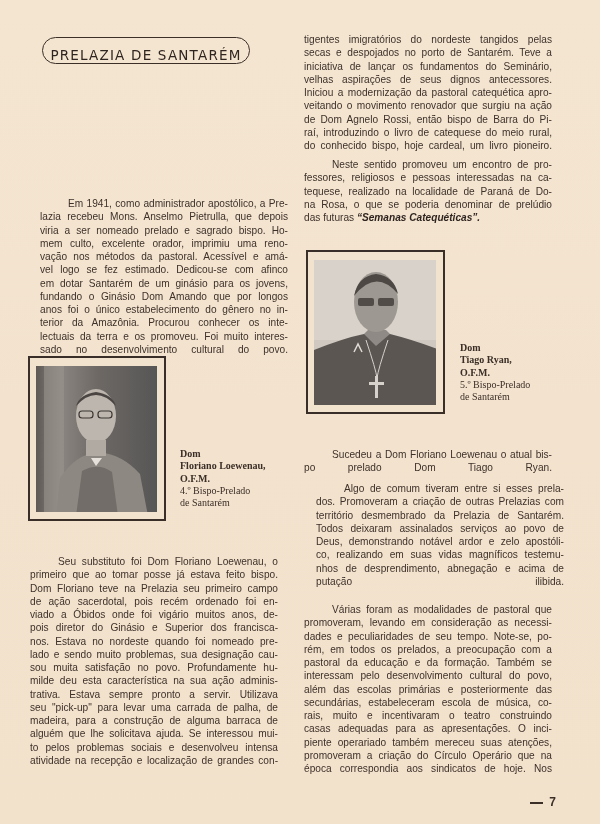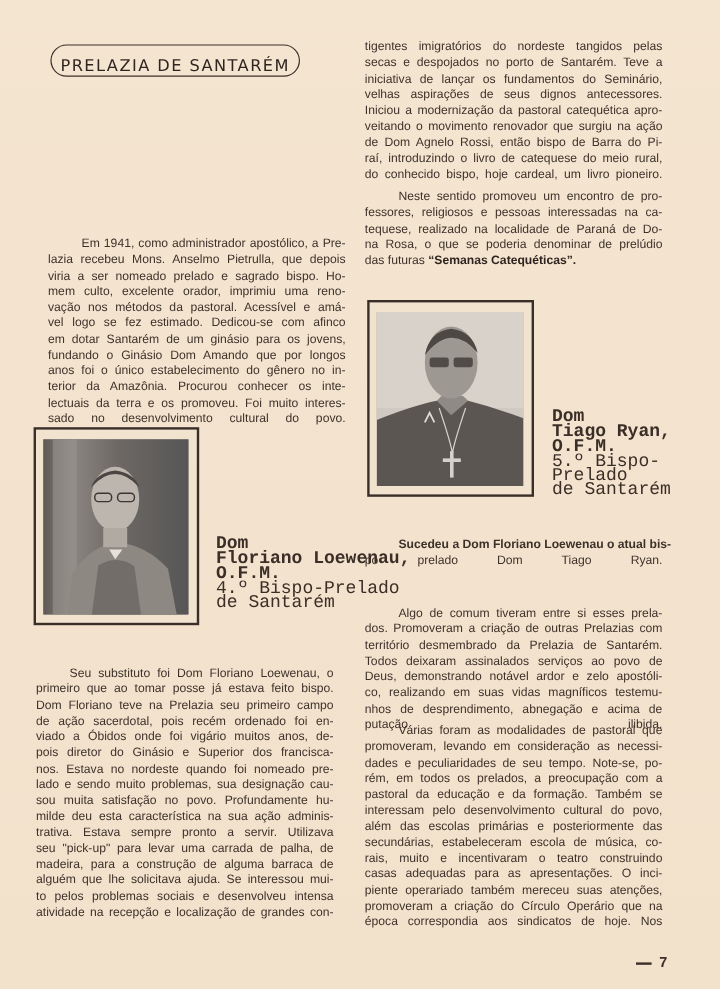--- a/index.html
+++ b/index.html
@@ -25,21 +25,21 @@
   .line.last { text-align-last: left; }
   .photo-frame {
     position: absolute; border: 2px solid #3a2e28; background: #f2e3cf;
     box-sizing: border-box;
   }
   .photo {
     position: absolute; left: 6px; top: 8px; right: 7px; bottom: 7px;
     background: #777;
     overflow: hidden;
   }
-  .caption { position: absolute; font-family: Liberation Mono, monospace; font-size: 15px; line-height: 12.3px; color: #3a2e27; }
+  .caption { position: absolute; font-family: Liberation Serif, serif; font-size: 10px; line-height: 12.3px; color: #3a2e27; }
   .caption .b { font-weight: bold; }
   .page-num { position: absolute; right: 44px; top: 795px; font-size: 12px; font-weight: bold; color: #3b2f28; font-family: "Liberation Sans", sans-serif; }
   .page-num .dash { display: inline-block; width: 13px; height: 2px; background: #3b2f28; vertical-align: middle; margin-right: 6px; }
 </style>
 </head>
 <body>
 
 <div class="page">
 
   <div class="title-box">
@@ -124,21 +124,21 @@
       <span class="line">do conhecido bispo, hoje cardeal, um livro pioneiro.</span>
     </div>
 
   <div class="col" style="left:304px; top:158px; width:248px;">
     <div>
         <span class="line" style="text-indent: 28px;">Neste sentido promoveu um encontro de pro-</span>
         <span class="line">fessores, religiosos e pessoas interessadas na ca-</span>
         <span class="line">tequese, realizado na localidade de Paraná de Do-</span>
         <span class="line">na Rosa, o que se poderia denominar de prelúdio</span>
       </div>
-    <span class="line last"><span>das futuras </span><b style="font-weight:bold;color:#2e241f;">“Semanas Catequéticas”.</b></span>
+    <span class="line last"><span>das futuras </span><b style="font-weight:bold;color:#2e241f;font-style:italic;">“Semanas Catequéticas”.</b></span>
   </div>
 
   <div class="photo-frame" style="left:306px; top:250px; width:139px; height:164px;">
     <div class="photo">
       <svg width="126" height="149" viewBox="0 0 126 149" preserveAspectRatio="none">
         <rect x="0" y="0" width="126" height="149" fill="#cfc9c1"></rect>
         <rect x="0" y="0" width="126" height="80" fill="#d8d2ca"></rect>
         <path d="M0 149 L0 90 Q30 78 50 74 L76 74 Q100 80 126 90 L126 149 Z" fill="#5b5652"></path>
         <path d="M50 74 L62 86 L76 74 L72 70 L54 70 Z" fill="#8f8a85"></path>
         <path d="M52 80 Q62 110 63 118 M74 80 Q64 110 63 118" stroke="#d6d1ca" stroke-width="1" fill="none"></path>
@@ -154,25 +154,25 @@
   </div>
   <div class="caption" style="left:460px; top:342px;">
     <div class="b">Dom</div>
     <div class="b">Tiago Ryan,</div>
     <div class="b">O.F.M.</div>
     <div>5.º Bispo-Prelado</div>
     <div>de Santarém</div>
   </div>
 
   <div class="col" style="left:304px; top:448px; width:248px;">
-      <span class="line" style="text-indent: 28px; font-weight: bold;">Sucedeu a Dom Floriano Loewenau o atual bis-</span>
+      <span class="line" style="text-indent: 28px;">Sucedeu a Dom Floriano Loewenau o atual bis-</span>
       <span class="line">po prelado Dom Tiago Ryan.</span>
     </div>
 
-  <div class="col" style="left:304px; top:482px; width:248px;margin-top:23px;">
+  <div class="col" style="left:316px; top:482px; width:248px;">
       <span class="line" style="text-indent: 28px;">Algo de comum tiveram entre si esses prela-</span>
       <span class="line">dos. Promoveram a criação de outras Prelazias com</span>
       <span class="line">território desmembrado da Prelazia de Santarém.</span>
       <span class="line">Todos deixaram assinalados serviços ao povo de</span>
       <span class="line">Deus, demonstrando notável ardor e zelo apostóli-</span>
       <span class="line">co, realizando em suas vidas magníficos testemu-</span>
       <span class="line">nhos de desprendimento, abnegação e acima de</span>
       <span class="line">putação ilibida.</span>
     </div>
 

